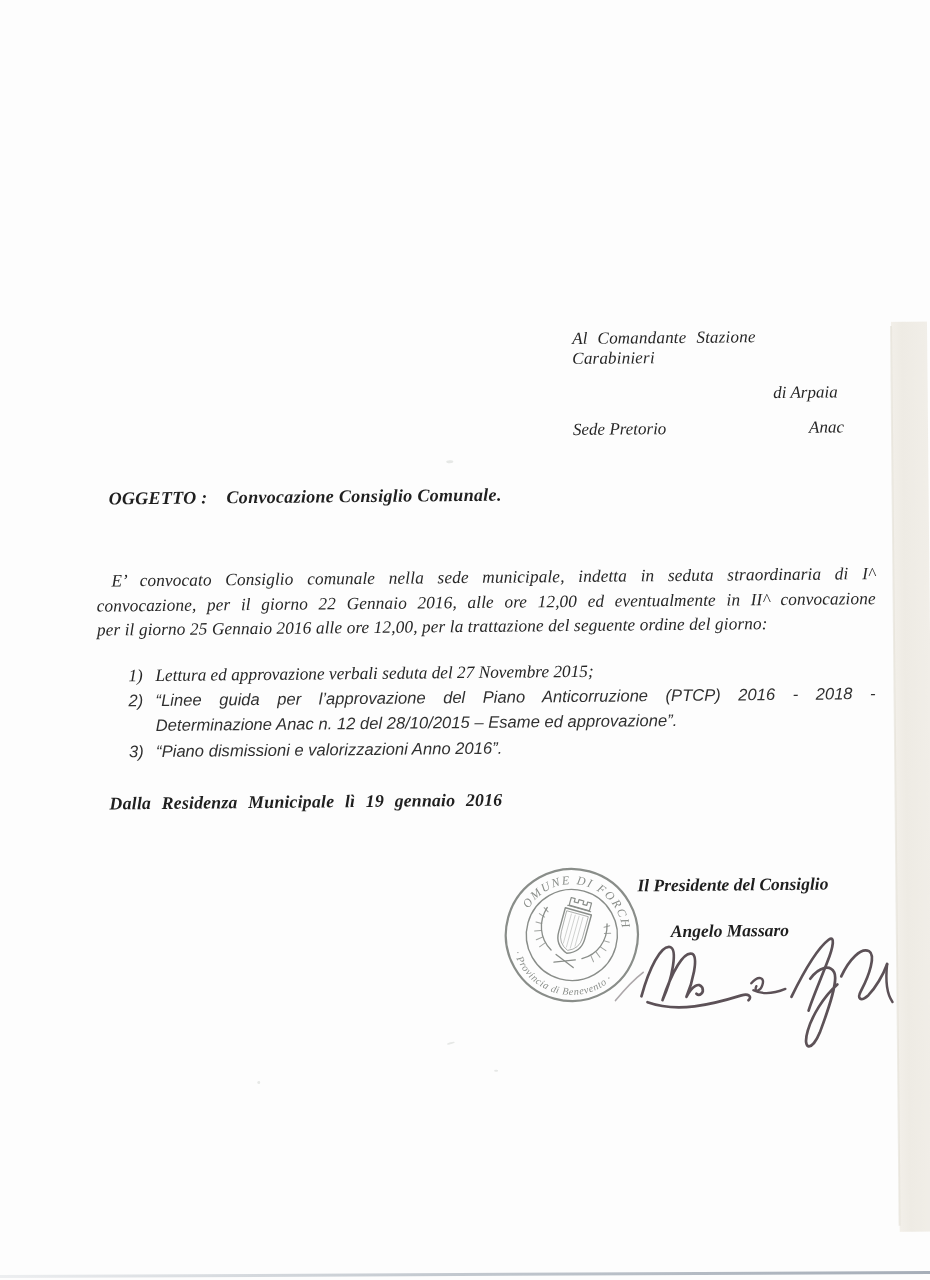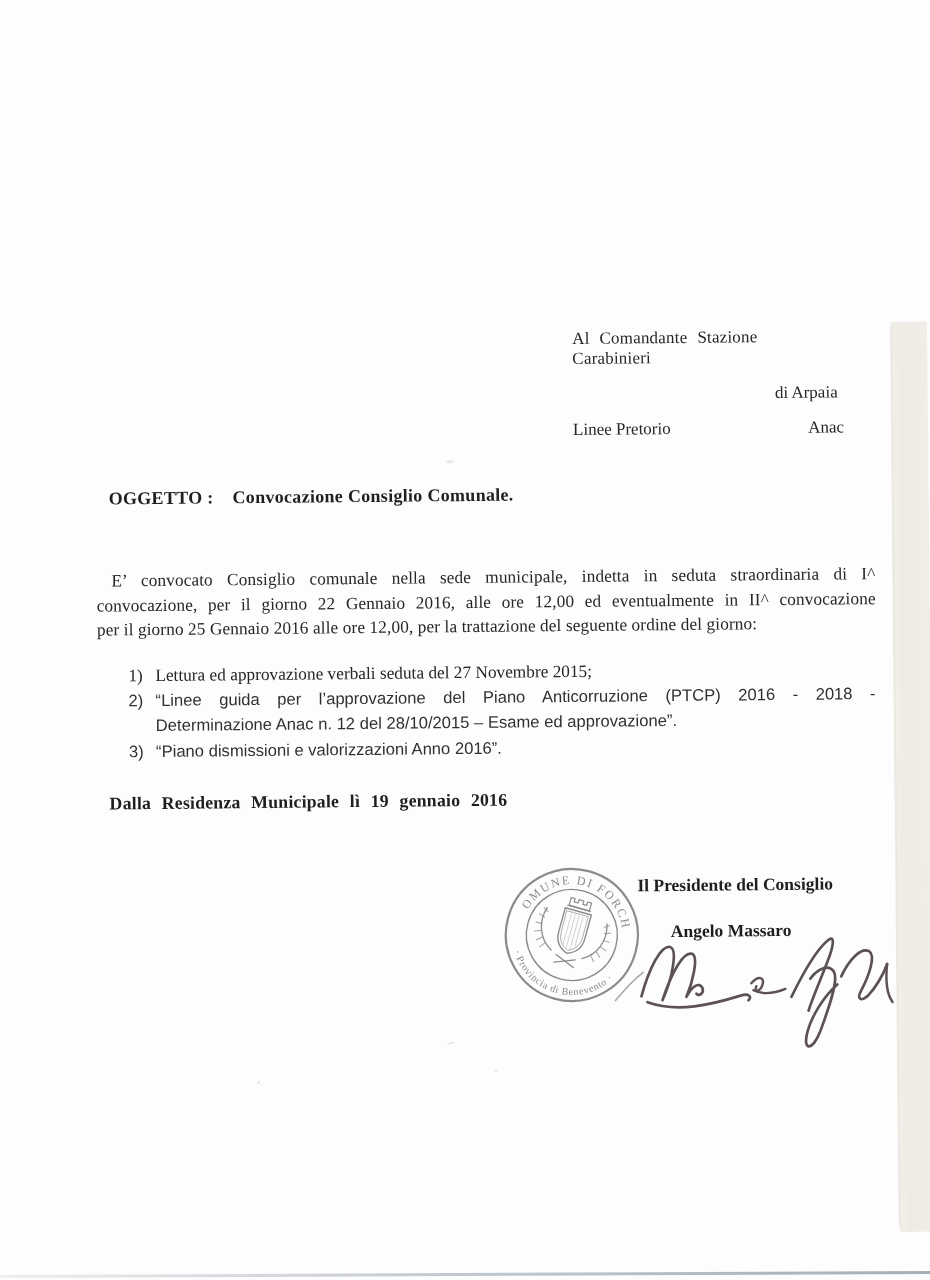--- a/index.html
+++ b/index.html
@@ -1,17 +1,17 @@
 <!DOCTYPE html>
 <html><head>
 <meta charset="utf-8">
 <style>
   html,body{margin:0;padding:0;background:#ffffff;}
   .sheet{position:relative;width:930px;height:1280px;background:#fdfdfd;overflow:hidden;
-         font-family:"Liberation Serif", serif;color:#262626;}
+         font-family:"Liberation Serif", serif;color:#262626;font-style:italic;}
   .tilt{position:absolute;inset:0;transform:rotate(-0.55deg);transform-origin:465px 640px;}
 
   
   .right-band{position:absolute;left:894px;top:326px;width:36px;height:910px;
               background:linear-gradient(to right,#f2efe9 0%,#eeebe4 30%,#f1eee8 100%);
               filter:blur(0.6px);}
   .right-band-edge{position:absolute;left:893px;top:330px;width:2px;height:900px;background:#e3dfd6;opacity:.6;}
   .bottom-line{position:absolute;left:-4px;top:1273px;width:940px;height:2.5px;
                background:linear-gradient(to right,rgba(172,180,190,.20),rgba(150,160,172,.55) 45%,rgba(118,130,146,.65));
                transform:rotate(-0.25deg);}
@@ -55,21 +55,21 @@
 </head>
 <body>
 
 <div class="sheet">
   <div class="tilt">
 
     <div class="recipient">
       <div class="r1">Al Comandante Stazione Carabinieri</div>
       <div class="r2">di Arpaia</div>
       <div class="r3">
-        <span>Linee Pretorio</span>
+        <span>Sede Pretorio</span>
         <span>Anac</span>
       </div>
     </div>
 
     <div class="subject">
       <span>OGGETTO :</span>
       <span>Convocazione Consiglio Comunale.</span>
     </div>
 
     <div class="bodytext">

